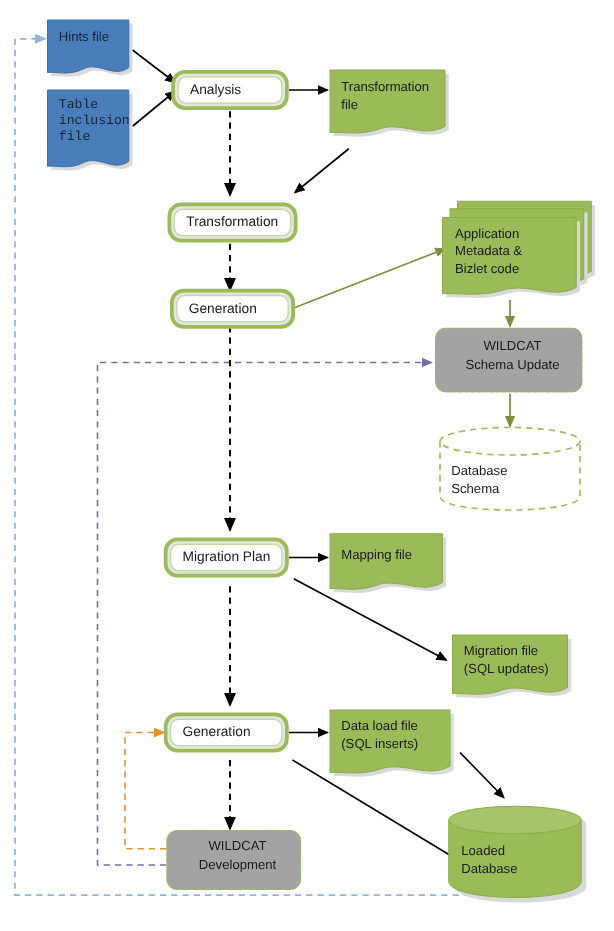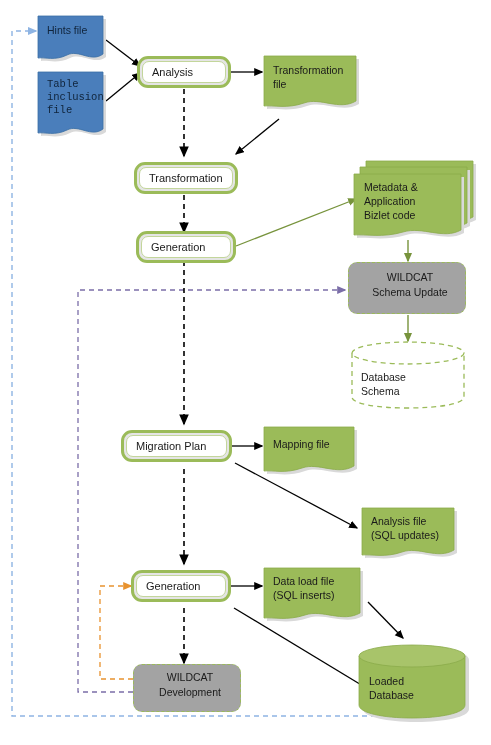--- a/index.html
+++ b/index.html
@@ -184,22 +184,22 @@
         <path d="M17,8 L124,8 L124,64 C106,74 86,60 66,66 C46,72 28,68 17,69 Z" fill="#d9d9d9"></path>
         <path d="M14,5 L121,5 L121,61 C103,71 83,57 63,63 C43,69 25,65 14,66 Z" fill="#9bbb59" stroke="#8aab4a" stroke-width="0.8"></path>
 
         <path d="M11,14 L118,14 L118,70 C100,80 80,66 60,72 C40,78 22,74 11,75 Z" fill="#d9d9d9"></path>
         <path d="M8,11 L115,11 L115,67 C97,77 77,63 57,69 C37,75 19,71 8,72 Z" fill="#9bbb59" stroke="#8aab4a" stroke-width="0.8"></path>
 
         <path d="M5,21 L112,21 L112,77 C94,87 74,73 54,79 C34,85 16,81 5,82 Z" fill="#d9d9d9"></path>
         <path d="M2,18 L109,18 L109,74 C91,84 71,70 51,76 C31,82 13,78 2,79 Z" fill="#9bbb59" stroke="#8aab4a" stroke-width="0.8"></path>
       </svg>
       <div class="doctext" style="left:12px;top:24px;line-height:14px;">
+        <div>Application</div>
         <div>Metadata &amp;</div>
-        <div>Application</div>
         <div>Bizlet code</div>
       </div>
     </div>
 
     <div class="node dashbox" style="left:348px;top:262px;width:118px;height:52px;">
       <div class="txt">
         <div>WILDCAT</div>
         <div>Schema Update</div>
       </div>
     </div>
@@ -208,41 +208,41 @@
       <svg width="118" height="70" viewBox="0 0 118 70">
         <path d="M2,13 L2,57 C2,64 28,68 58,68 C88,68 114,64 114,57 L114,13" fill="none" stroke="#9bbb59" stroke-width="1.3" stroke-dasharray="5,4"></path>
         <ellipse cx="58" cy="13" rx="56" ry="11" fill="none" stroke="#9bbb59" stroke-width="1.3" stroke-dasharray="5,4"></ellipse>
       </svg>
       <div class="cyl-text dash">
         <div>Database</div>
         <div>Schema</div>
       </div>
     </div>
 
-    <div class="node proc" style="left:121px;top:430px;width:111px;height:32px;">
+    <div class="node proc" style="left:131px;top:430px;width:100px;height:32px;">
       <div class="inner">
         <span class="lbl">Migration Plan</span>
       </div>
     </div>
 
     <div class="docwrap" style="left:262px;top:425px;width:98px;height:55px;">
       <svg width="98" height="55" viewBox="0 0 98 55">
         <path d="M5,5 L95,5 L95,44 C78,54 60,40 43,46 C26,52 14,48 5,49 Z" fill="#d9d9d9"></path>
         <path d="M2,2 L92,2 L92,41 C75,51 57,37 40,43 C23,49 11,45 2,46 Z" fill="#9bbb59" stroke="#8aab4a" stroke-width="0.8"></path>
       </svg>
       <div class="doctext" style="top:12px;">Mapping file</div>
     </div>
 
     <div class="docwrap" style="left:360px;top:506px;width:100px;height:58px;">
       <svg width="100" height="58" viewBox="0 0 100 58">
         <path d="M5,5 L97,5 L97,47 C80,57 62,43 45,49 C28,55 14,51 5,52 Z" fill="#d9d9d9"></path>
         <path d="M2,2 L94,2 L94,44 C77,54 59,40 42,46 C25,52 11,48 2,49 Z" fill="#9bbb59" stroke="#8aab4a" stroke-width="0.8"></path>
       </svg>
       <div class="doctext" style="top:8px;">
-        <div>Analysis file</div>
+        <div>Migration file</div>
         <div>(SQL updates)</div>
       </div>
     </div>
 
     <div class="node proc" style="left:131px;top:570px;width:100px;height:32px;">
       <div class="inner">
         <span class="lbl">Generation</span>
       </div>
     </div>
 

